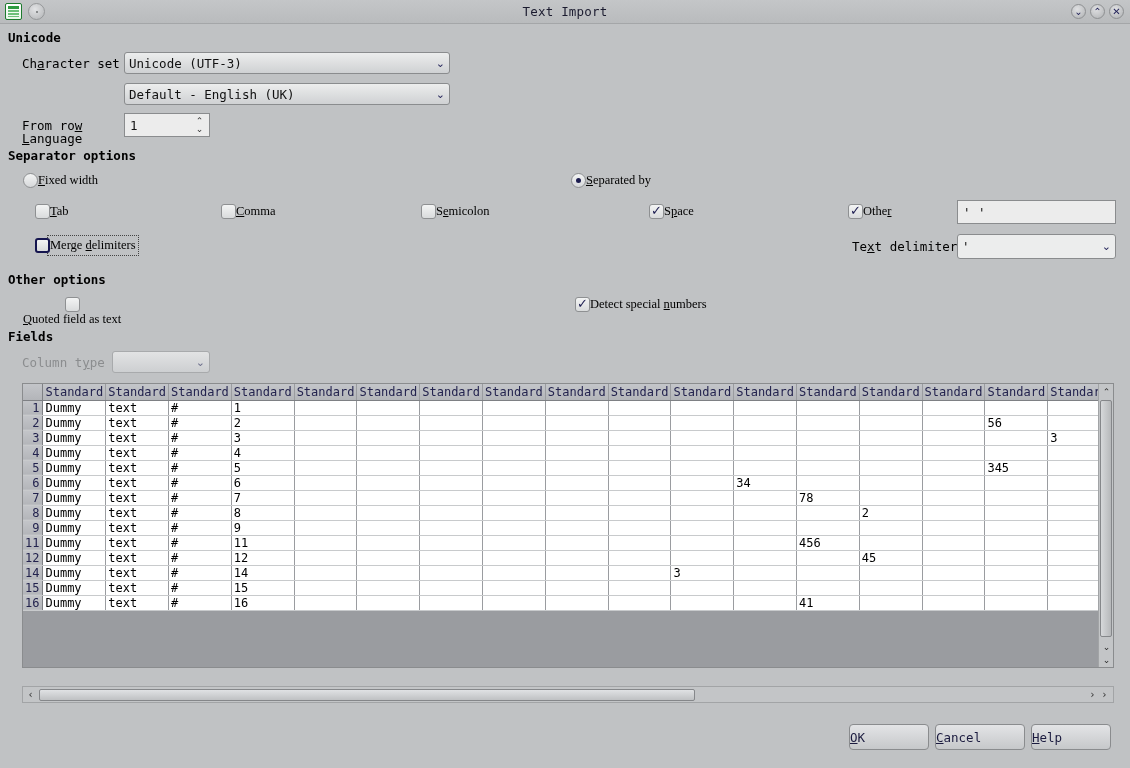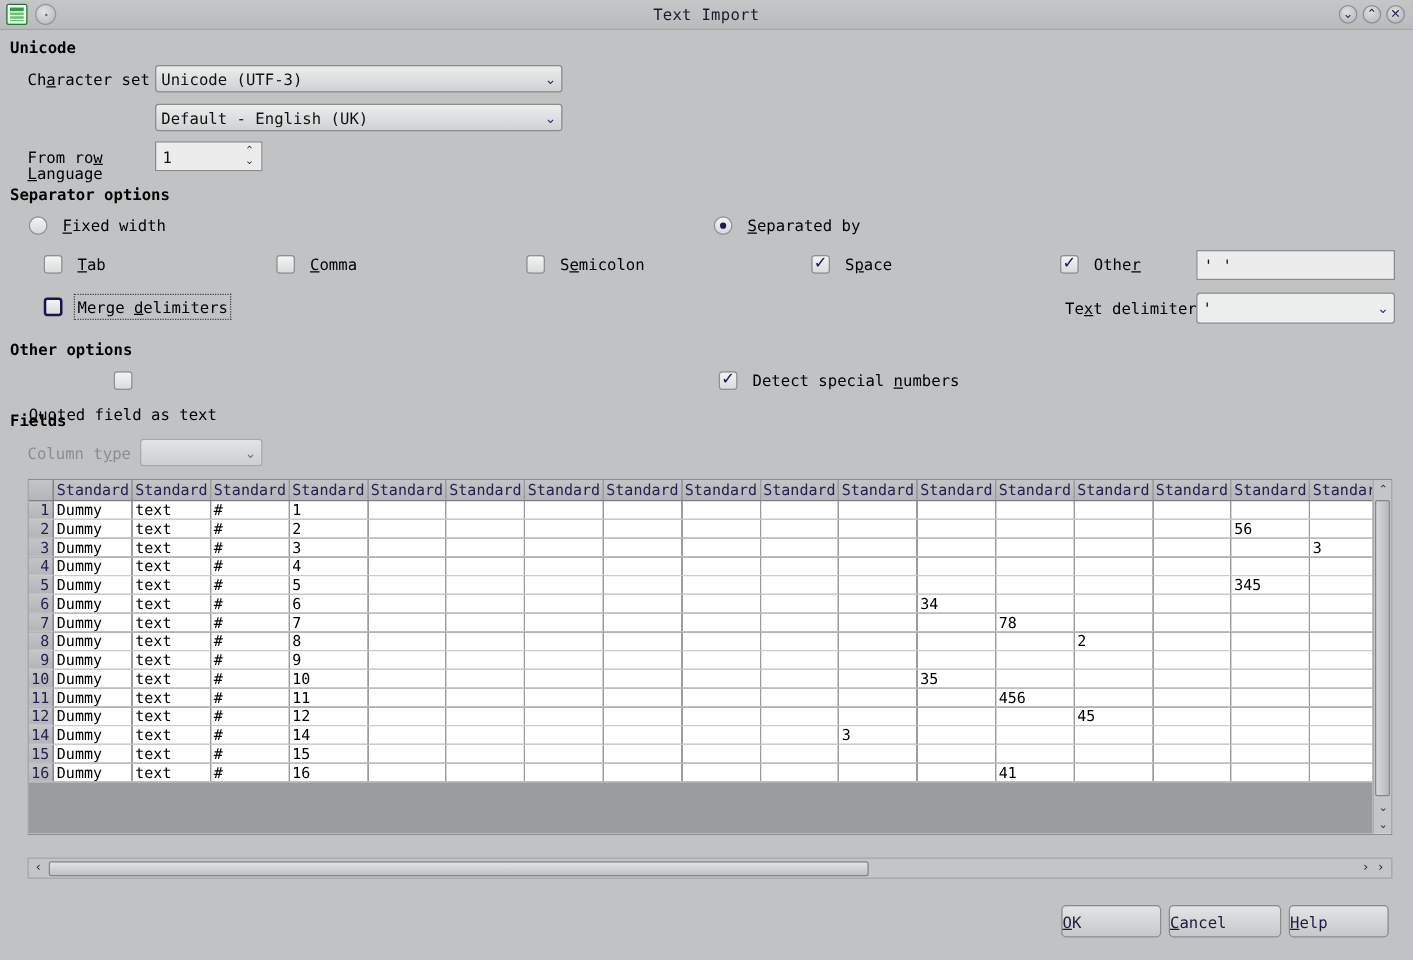--- a/index.html
+++ b/index.html
@@ -93,21 +93,21 @@
     font-size:12.5px; color:#111;
   }
   .spin .sv { flex:1; padding-left:5px; }
   .spin .sarr {
     width:16px; display:flex; flex-direction:column; align-items:center;
     justify-content:center; color:#333; font-family:"DejaVu Sans", sans-serif;
     font-size:9px; line-height:8px; padding-right:3px;
   }
 
   
-  .ctrl { position:absolute; display:flex; align-items:center; gap:12px; }
+  .ctrl { position:absolute; display:flex; align-items:center; gap:0;font-family:Liberation Serif, serif; }
   .cb {
     width:15px; height:15px; border-radius:3px;
     background:linear-gradient(#f3f4f4,#d9dbdc);
     border:1px solid #8e9092; position:relative; flex:0 0 auto;
   }
   .cb.checked::after{
     content:"✓"; position:absolute; left:1px; top:-2px;
     font-family:"DejaVu Sans", sans-serif; font-size:13px; color:#1c1c50;
   }
   .cb.focus { border:2px solid #15154f; }
@@ -499,40 +499,20 @@
             <td></td>
             <td></td>
             <td></td>
             <td></td>
             <td></td>
             <td></td>
             <td></td>
             <td></td>
           </tr>
           <tr>
-            <td class="rowhdr">10</td>
-            <td>Dummy</td>
-            <td>text</td>
-            <td>#</td>
-            <td>10</td>
-            <td></td>
-            <td></td>
-            <td></td>
-            <td></td>
-            <td></td>
-            <td></td>
-            <td></td>
-            <td>35</td>
-            <td></td>
-            <td></td>
-            <td></td>
-            <td></td>
-            <td></td>
-          </tr>
-          <tr>
             <td class="rowhdr">11</td>
             <td>Dummy</td>
             <td>text</td>
             <td>#</td>
             <td>11</td>
             <td></td>
             <td></td>
             <td></td>
             <td></td>
             <td></td>

